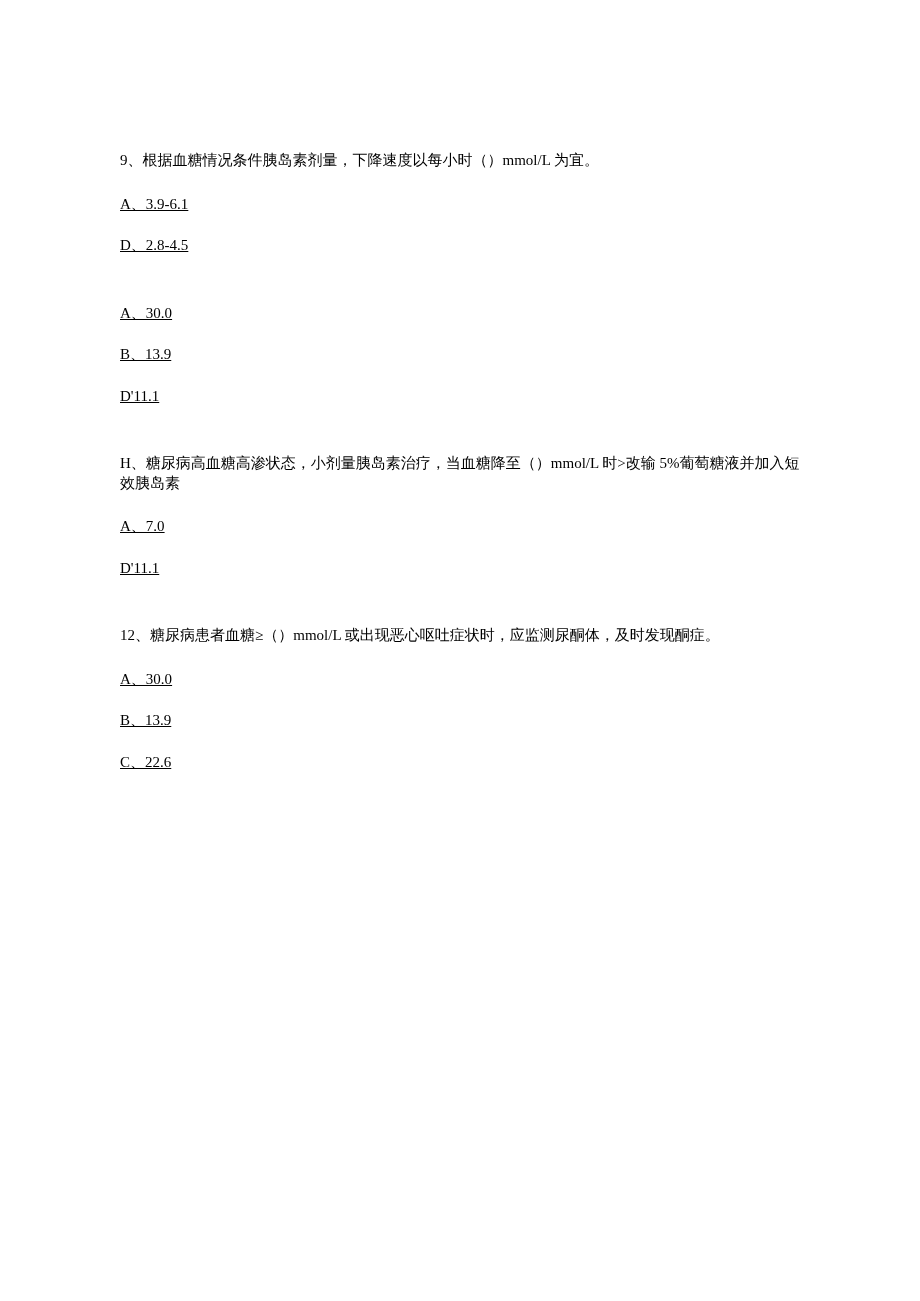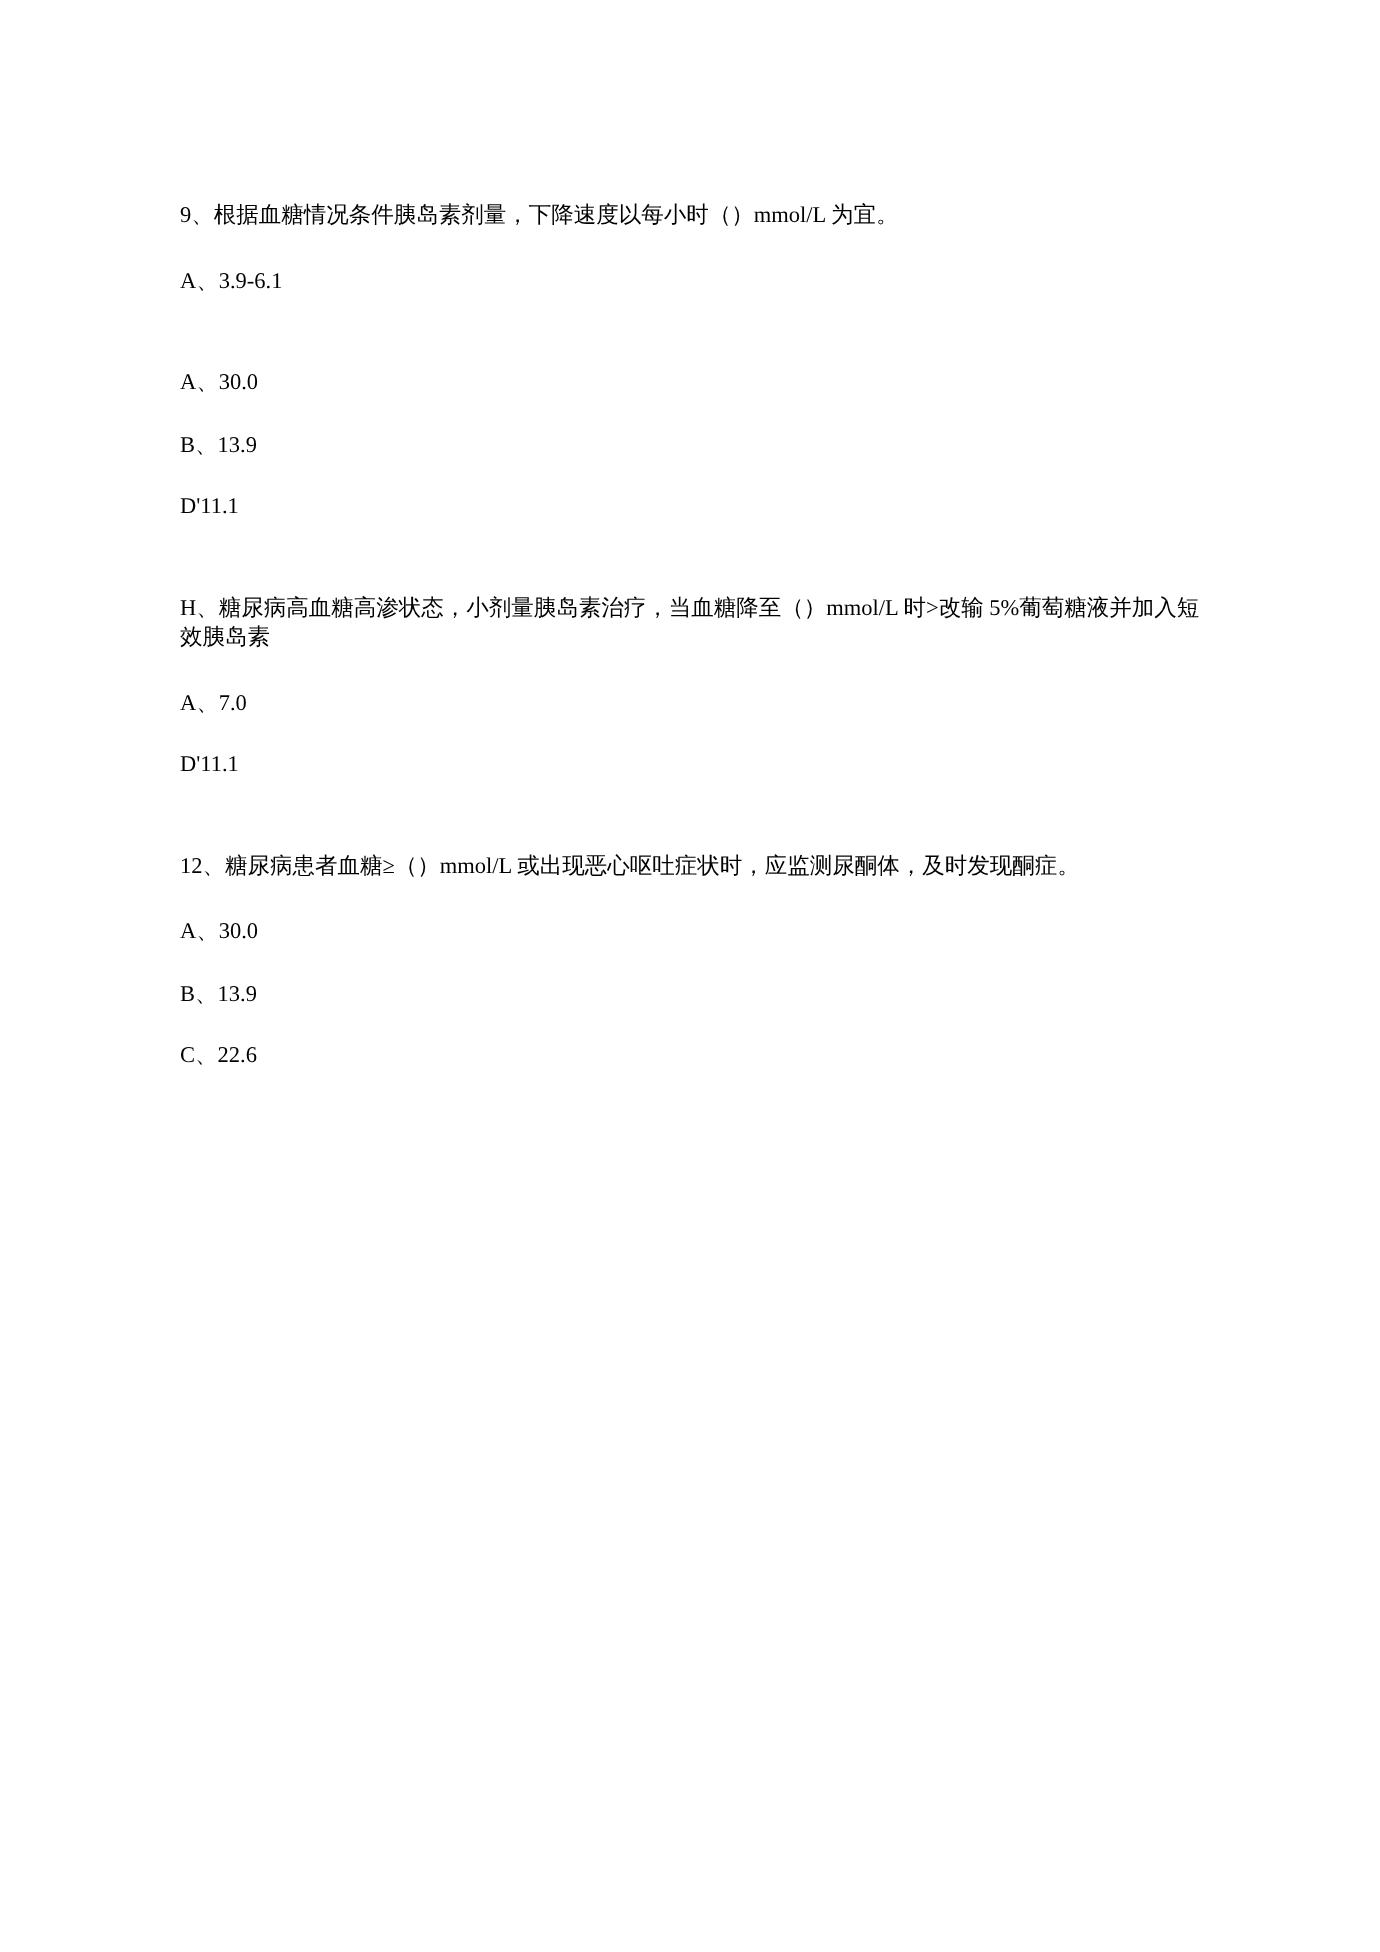--- a/index.html
+++ b/index.html
@@ -10,39 +10,42 @@
     font-size: 15px;
     color: #000;
     width: 920px;
   }
   .page {
     padding: 135px 120px 60px 120px;
     line-height: 1.3;
   }
   .question {
     margin-bottom: 48px;
+    margin-top: 16px;
   }
   .q-text {
     margin-bottom: 24px;
   }
   .option {
     margin-bottom: 22px;
+    text-decoration: underline;
   }
   .option:last-child {
     margin-bottom: 0;
   }
 </style>
 </head>
 <body>
 
 <div class="page">
 
   <div class="question">
     <div class="q-text">9、根据血糖情况条件胰岛素剂量，下降速度以每小时（）mmol/L 为宜。</div>
     <div class="option">A、3.9-6.1</div>
+    <div class="option">D、2.8-4.5</div>
   </div>
 
   <div class="question">
     <div class="option">A、30.0</div>
     <div class="option">B、13.9</div>
     <div class="option">D'11.1</div>
   </div>
 
   <div class="question">
     <div class="q-text">H、糖尿病高血糖高渗状态，小剂量胰岛素治疗，当血糖降至（）mmol/L 时&gt;改输 5%葡萄糖液并加入短效胰岛素</div>

